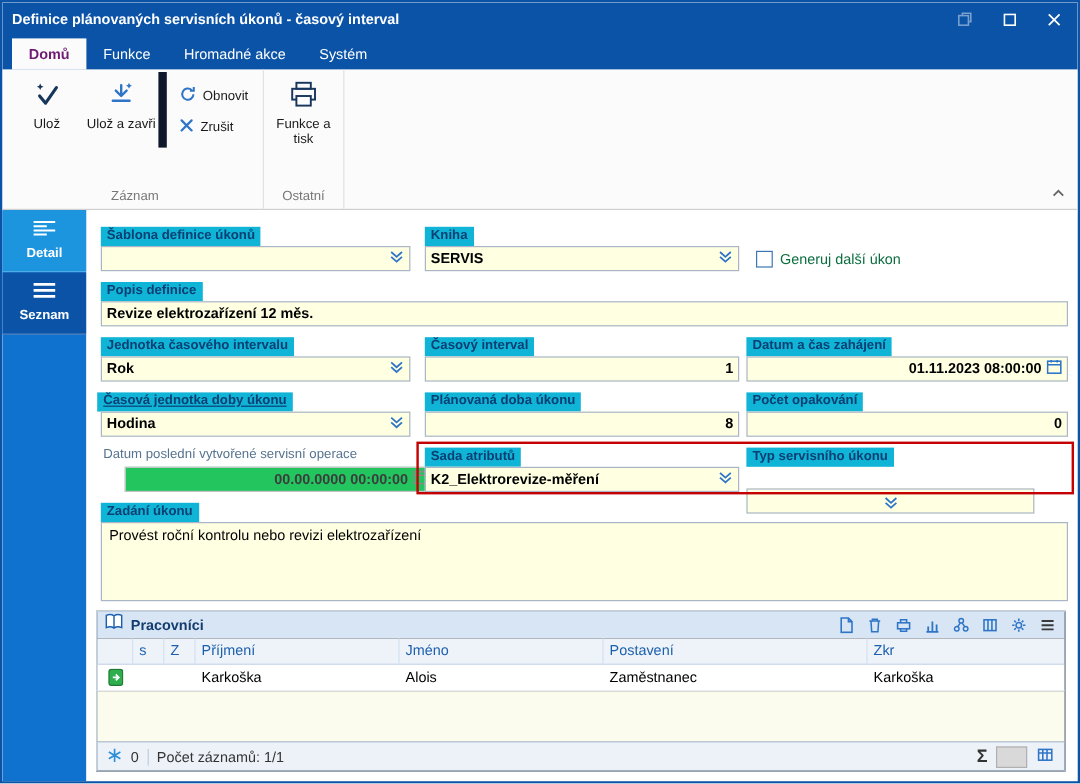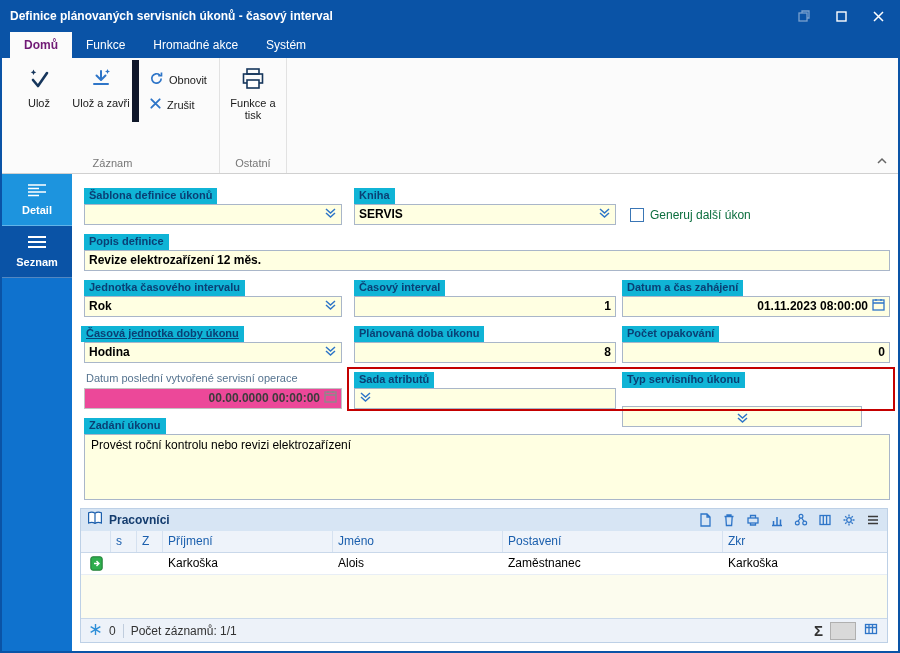--- a/index.html
+++ b/index.html
@@ -44,21 +44,21 @@
 
   .chip { position:absolute; background:#10b4d6; color:#0a3f74; font-size:11px; font-weight:bold;
           padding:1px 5px 2px; white-space:nowrap; line-height:13px; }
   .plain-label { position:absolute; font-size:11px; color:#55738f; white-space:nowrap; }
 
   .fld { position:absolute; height:21px; background:#ffffe2; border:1px solid #a9b6c9;
          display:flex; align-items:center; font-size:12px; color:#000; padding:0 4px; gap:4px; }
   .fld .val { flex:1; white-space:nowrap; overflow:hidden;font-weight:bold; }
   .fld.right .val { text-align:right; }
   .fld.bold .val { font-weight:bold; }
-  .fld.disabled { background:#ec4899; border-color:#c2c2c2; color:#3c3c3c; }
+  .fld.disabled { background:#22c55e; border-color:#c2c2c2; color:#3c3c3c;margin-left:20px; }
 
   .cbrow { position:absolute; display:flex; align-items:center; gap:6px; }
   .cbbox { width:14px; height:14px; background:#fff; border:1px solid #3a76b5; }
   .cblabel { font-size:12px; color:#0b6e3e; }
 
   .txtarea { position:absolute; background:#ffffe2; border:1px solid #a9b6c9; font-size:12px;
              color:#000; padding:3px 6px; line-height:1.3; }
 
   .redbox { position:absolute; border:2px solid #c40000; pointer-events:none; }
 
@@ -292,20 +292,21 @@
         <span>
           <svg width="13" height="13" viewBox="0 0 13 13">
               <rect x="1" y="2" width="11" height="10" fill="none" stroke="#8a8a8a" stroke-width="1.3"></rect>
               <path d="M1 5 h11 M4 1 v2 M9 1 v2" stroke="#8a8a8a" stroke-width="1.3"></path>
             </svg>
         </span>
       </div>
 
       <span class="chip" style="left:282px; top:198px;">Sada atributů</span>
       <div class="fld bold" style="left:282px; top:214px; width:262px;">
+        <span class="val">K2_Elektrorevize-měření</span>
         <span>
           <svg width="13" height="13" viewBox="0 0 13 13">
               <path d="M2 3 l4.5 4 L11 3 M2 7 l4.5 4 L11 7" fill="none" stroke="#2e75c8" stroke-width="1.5"></path>
             </svg>
         </span>
       </div>
 
       <span class="chip" style="left:550px; top:198px;">Typ servisního úkonu</span>
       <div class="fld bold" style="left:550px; top:232px; width:240px;flex-direction:column;">
         <span class="val">K2_Elektrorevize</span>

